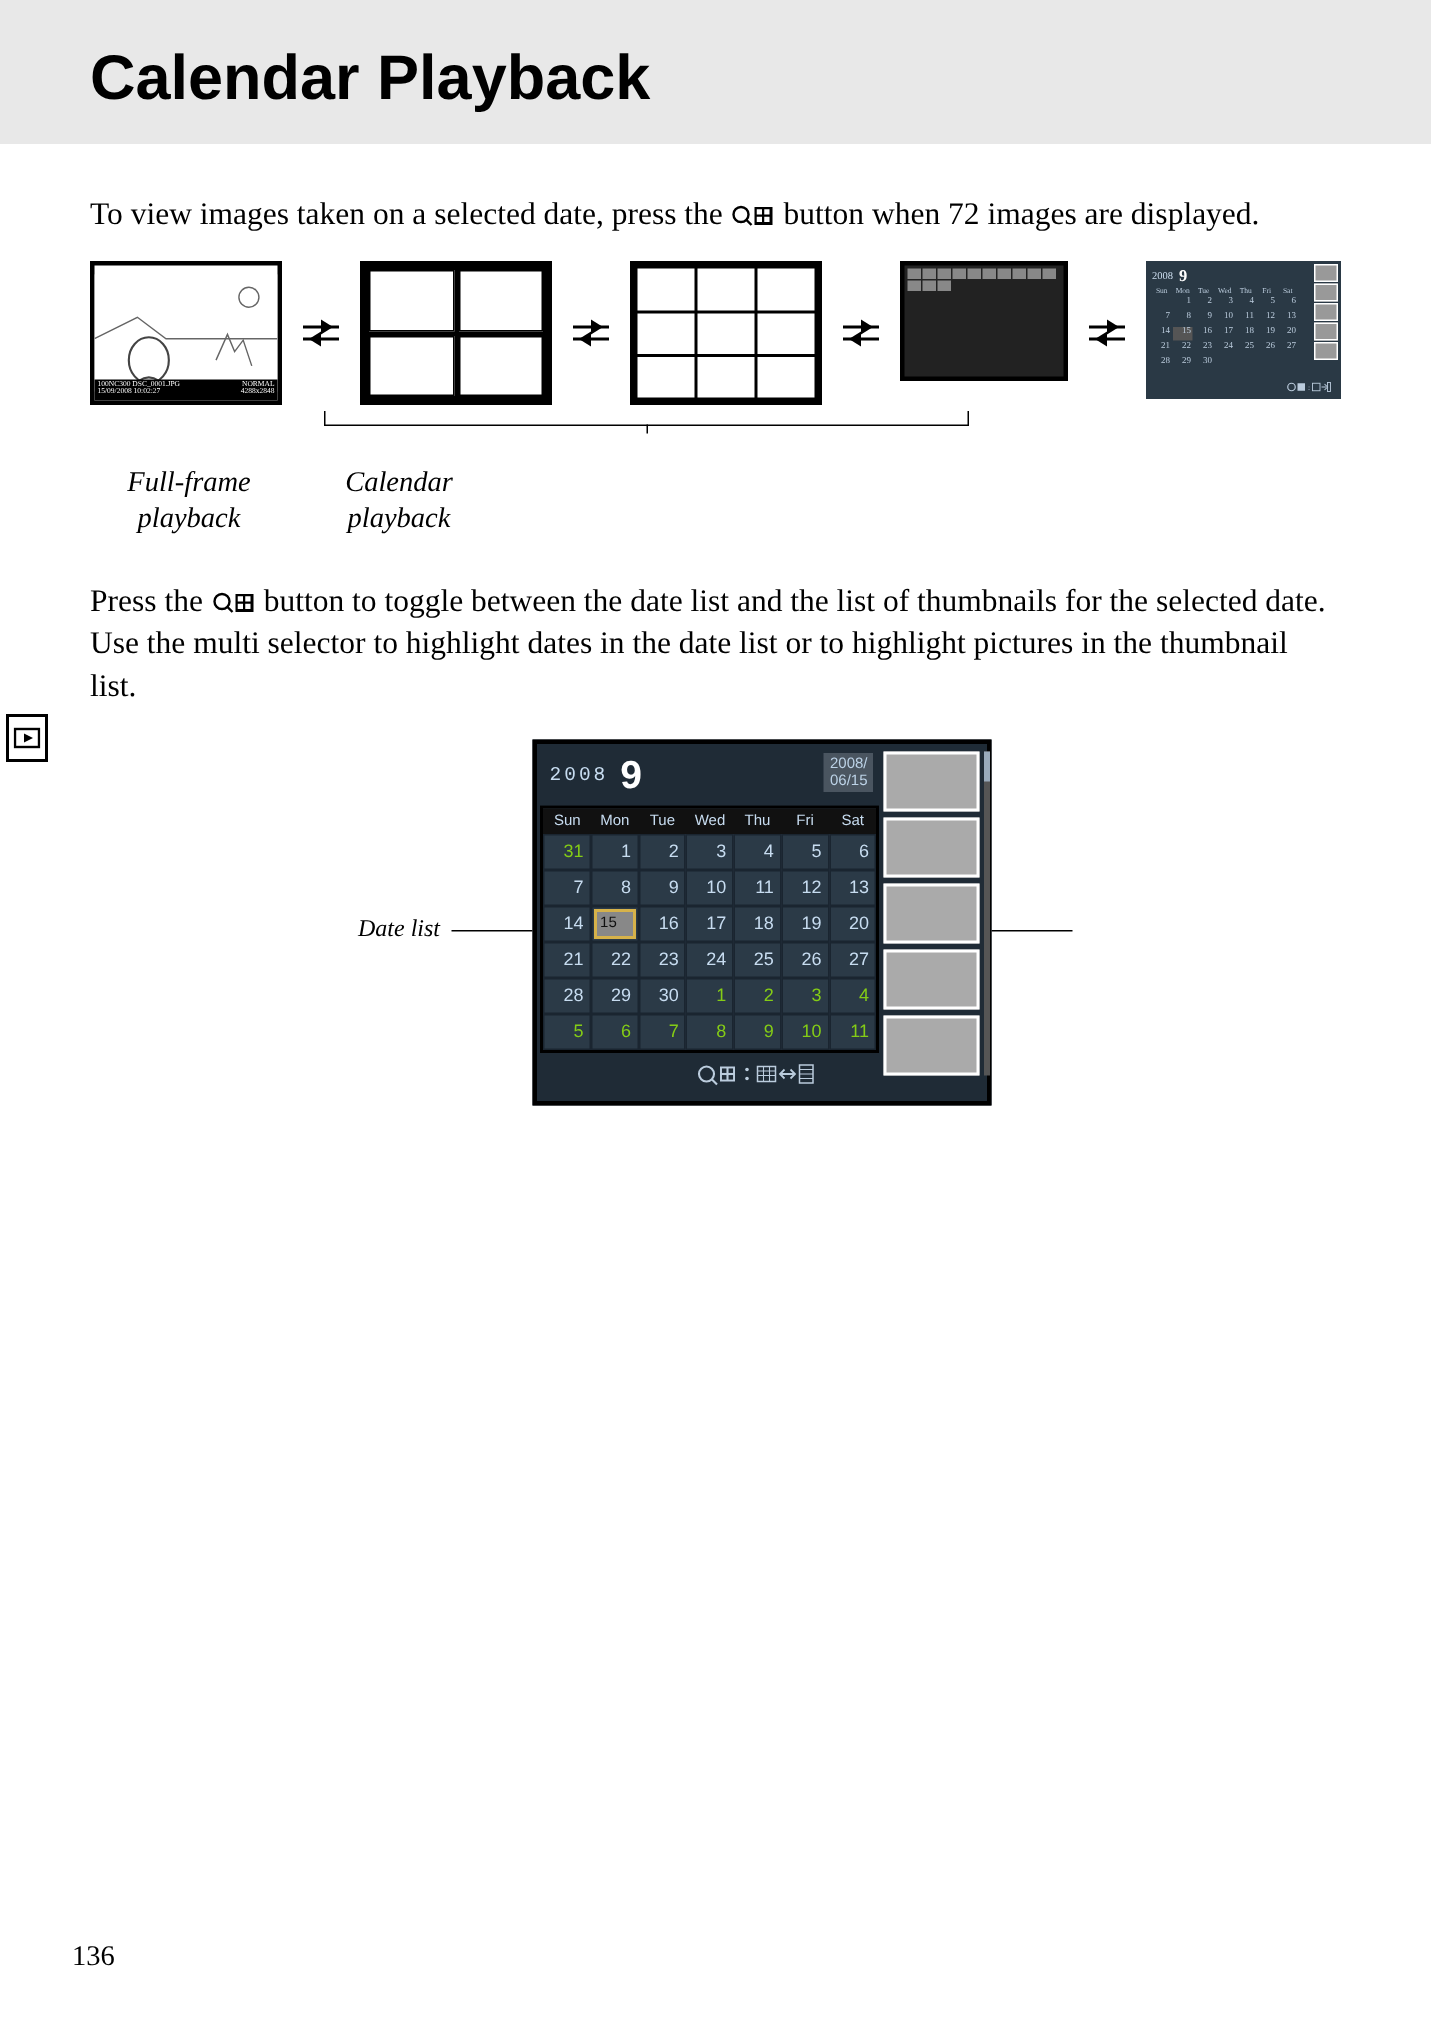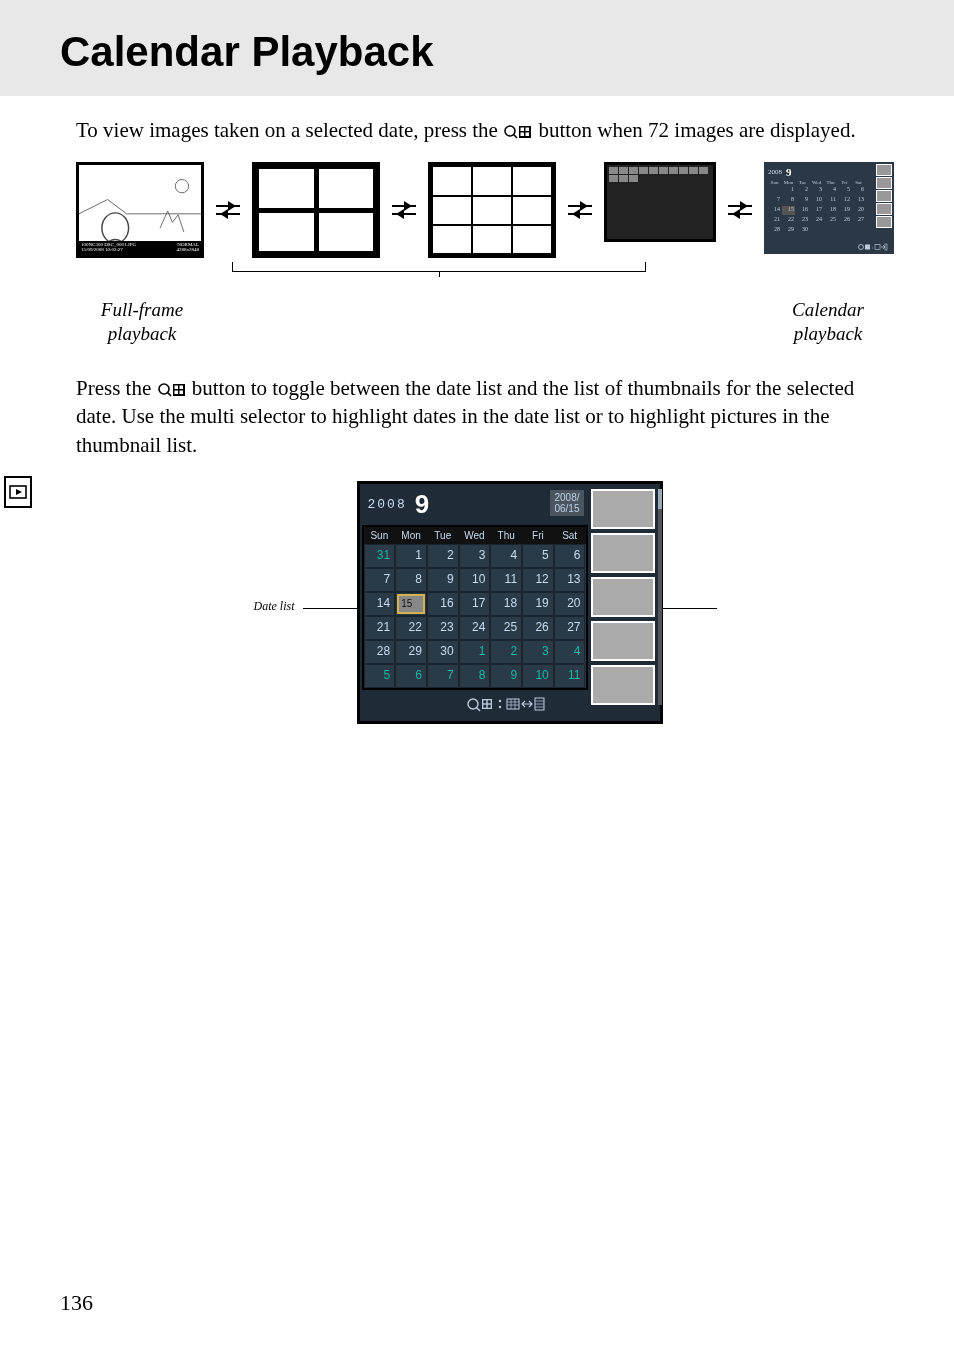--- a/index.html
+++ b/index.html
@@ -1,19 +1,19 @@
 <!DOCTYPE html>
 <html><head>
 <meta charset="utf-8">
 <style>
   * { margin: 0; padding: 0; box-sizing: border-box; }
   html, body { width: 954px; height: 1352px; font-family: Georgia, 'Times New Roman', serif; background: #fff; }
   .header-band { background: #e8e8e8; width: 100%; padding: 28px 0 20px 0; }
   .page-title { font-size: 42px; font-weight: bold; margin-left: 60px; font-family: 'Segoe UI', Arial, sans-serif; }
-  .content { padding: 20px 60px 0 60px; margin-left: 16px; }
+  .content { padding: 32px 60px 0 60px; }
   .p { font-size: 21px; line-height: 1.35; margin-bottom: 18px; }
   .inline-icon { display: inline-flex; align-items: center; vertical-align: middle; }
   .inline-icon svg { height: 16px; }
 
   .diagram-row { display: flex; align-items: flex-start; justify-content: space-between; margin-top: 8px; }
   .diag-cell { display: flex; flex-direction: column; align-items: center; }
   .diag-box { border: 3px solid #000; background: #fff; }
   .big-frame { width: 128px; height: 96px; position: relative; }
   .big-frame .label-band { position: absolute; bottom: 0; left: 0; right: 0; height: 14px; background: #000; color: #fff; font-size: 5px; padding: 1px 2px; display:flex; justify-content:space-between; }
   .grid-2x2 { width: 128px; height: 96px; display: grid; grid-template-columns: 1fr 1fr; grid-template-rows: 1fr 1fr; gap: 3px; padding: 3px; background:#000; }
@@ -39,55 +39,55 @@
 
   .dbl-arrow { display:flex; flex-direction:column; gap:6px; align-items:center; justify-content:center; height:96px; width:28px;}
   .dbl-arrow .ar { width:24px; height:2px; background:#000; position:relative;}
   .dbl-arrow .ar.left::before { content:''; position:absolute; left:-1px; top:-4px; border:5px solid transparent; border-right:8px solid #000;}
   .dbl-arrow .ar.right::before { content:''; position:absolute; right:-1px; top:-4px; border:5px solid transparent; border-left:8px solid #000;}
 
   .bracket-row { position:relative; height:18px; margin-top:4px;}
   .bracket { position:absolute; border-top:none; border-left:1px solid #000; border-right:1px solid #000; border-bottom:1px solid #000; height:10px; }
   .bracket .tick { position:absolute; left:50%; bottom:-6px; width:1px; height:6px; background:#000;}
 
-  .captions-row { display:flex; justify-content:space-between; margin-top:18px;gap:48px;}
+  .captions-row { display:flex; margin-top:18px;}
   .caption { font-style: italic; font-size:19px; text-align:center; line-height:1.25;}
   .caption.left { width:140px; margin-left:-4px;}
   .caption.mid { width:180px;}
   .caption.right { width:140px; margin-right:-4px;}
 
   
   .big-pane-wrap { display:flex; justify-content:center; align-items:flex-start; margin-top:22px; gap:0;}
-  .label-left { font-style:italic; font-size:12px; margin-right:8px; padding-top:118px; white-space:nowrap;}
+  .label-left { font-style:italic; font-size:16px; margin-right:8px; padding-top:118px; white-space:nowrap;}
   .label-right { font-style:italic; font-size:20px; margin-left:8px; padding-top:118px; white-space:nowrap;}
   .lead-line { width:54px; height:1px; background:#000; margin-top:127px;}
   .big-pane { width:306px; background:#1f2b36; border:3px solid #000; position:relative;}
   .bp-head { display:flex; align-items:center; gap:8px; padding:5px 8px 3px 8px;}
   .bp-year { font-family: 'Courier New', monospace; letter-spacing:2px; font-size:13px; color:#c7dcf0;}
   .bp-month { font-size:26px; font-weight:bold; color:#fff; font-family: Arial, sans-serif;}
   .bp-datebox { position:absolute; right:76px; top:6px; background:#4a5560; color:#bcd2e6; font-size:10px; padding:2px 4px; text-align:center; line-height:1.1; font-family:Arial,sans-serif;}
   .bp-grid-wrap { border:2px solid #000; margin:2px; background:#2b3a47;}
   .bp-wk { display:grid; grid-template-columns:repeat(7,1fr); background:#111;}
   .bp-wk span { font-size:10px; color:#c7dcf0; text-align:center; padding:3px 0; font-family:Arial,sans-serif;}
   .bp-grid { display:grid; grid-template-columns:repeat(7,1fr);}
   .bp-grid .cell { height:24px; font-size:12px; color:#c7dcf0; text-align:right; padding:3px 4px 0 0; border:1px solid #1a2530; font-family:Arial,sans-serif; position:relative;}
-  .bp-grid .cell.dim { color:#14b8a6;}
+  .bp-grid .cell.dim { color:#84cc16;}
   .bp-grid .cell.sel { padding:0;}
   .bp-grid .cell.sel .inner { position:absolute; inset:1px; background:#888; border:2px solid #d6b24a; display:flex;}
   .bp-grid .cell.sel .inner .num { position:absolute; left:2px; top:2px; font-size:10px; color:#111; z-index:2;}
   .bp-thumbs { position:absolute; right:3px; top:5px; width:66px; display:flex; flex-direction:column; gap:4px;}
   .bp-thumbs .th { width:64px; height:40px; background:#aaa; border:2px solid #fff;}
   .bp-thumbs .scroll { position:absolute; right:-5px; top:0; bottom:0; width:4px; background:#555;}
   .bp-thumbs .scroll .knob { position:absolute; top:0; width:4px; height:20px; background:#9ab;}
   .bp-foot { text-align:center; padding:4px 0 5px 0;}
   .bp-foot-icon { display:inline-block;}
 
   .side-tab { position:absolute; left:4px; top:476px; width:28px; height:32px; border:2px solid #000; background:#fff; display:flex; align-items:center; justify-content:center;}
 
-  .page-num { position:absolute; left:60px; bottom:36px; font-size:22px;}
+  .page-num { position:absolute; left:48px; bottom:36px; font-size:19px;}
 
   
   .sketch { width:100%; height:100%; }
 </style>
 </head>
 <body>
 
 <div class="header-band">
   <h1 class="page-title">Calendar Playback</h1>
 </div>

